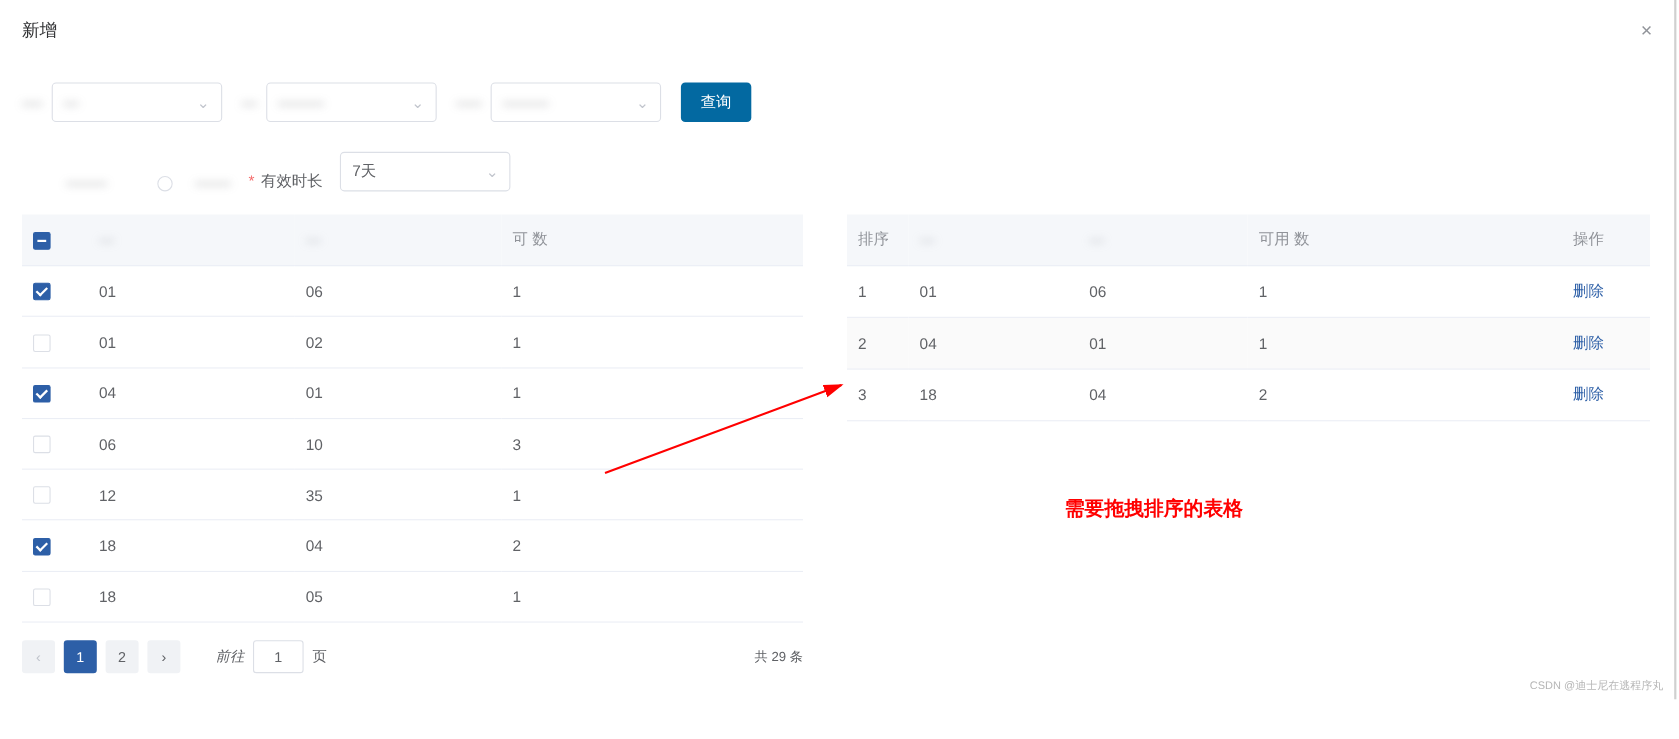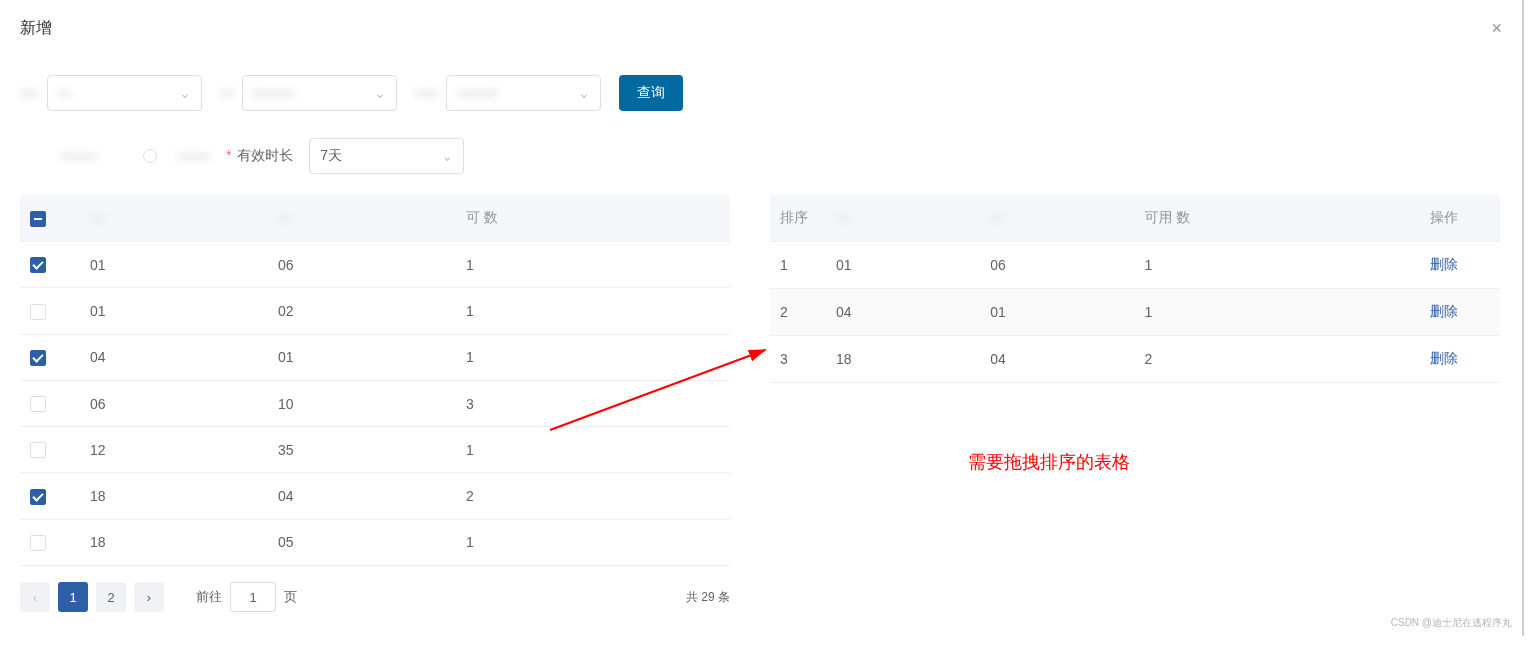--- a/index.html
+++ b/index.html
@@ -38,21 +38,21 @@
     left: 20px;
     display: flex;
     align-items: center;
     gap: 18px;
   }
   .filter-row2 {
     position: absolute;
     top: 138px;
     left: 60px;
     display: flex;
-    align-items: center;
+    align-items: flex-end;
     gap: 16px;
   }
   .field-group { display: flex; align-items: center; gap: 8px; }
   .field-label { color: #606266; white-space: nowrap; font-size: 14px; }
   .blur { filter: blur(4px); user-select: none; }
   .required-mark { color: #f56c6c; margin-right: 2px; }
   .select-box {
     display: inline-flex;
     align-items: center;
     justify-content: space-between;
@@ -164,21 +164,21 @@
     top: 638px; left: 112px;
     width: 296px; height: 32px;
     border: 1px solid #dcdfe6; border-radius: 4px;
   }
 
   .annotation {
     position: absolute;
     top: 450px; left: 968px;
     color: #ff0000;
     font-size: 18px;
-    font-weight: 400;
+    font-weight: 700;
   }
   .arrow {
     position: absolute;
     top: 340px; left: 540px;
     pointer-events: none;
   }
   .watermark {
     position: absolute;
     bottom: 6px; right: 10px;
     color: rgba(120,120,120,0.55);
@@ -293,21 +293,21 @@
 
       <div class="pagination">
         <button class="page-btn disabled">
           <span>‹</span>
         </button>
         <button class="page-btn active">1</button>
         <button class="page-btn">2</button>
         <button class="page-btn">
           <span>›</span>
         </button>
-        <span class="page-label" style="margin-left:24px;">前往</span>
+        <span class="page-label" style="margin-left:24px;font-style:italic;">前往</span>
         <input class="page-input" value="1" style="">
         <span class="page-label">页</span>
         <span class="total-text">共 29 条</span>
       </div>
     </div>
 
     <div class="right-panel">
       <table>
         <thead>
           <tr>

